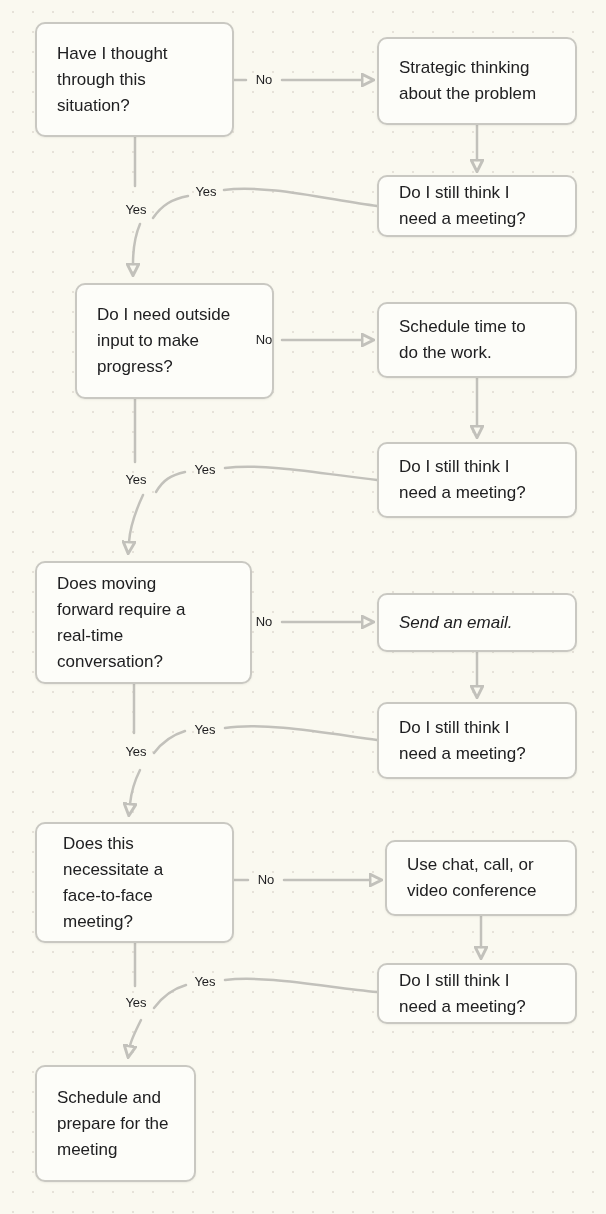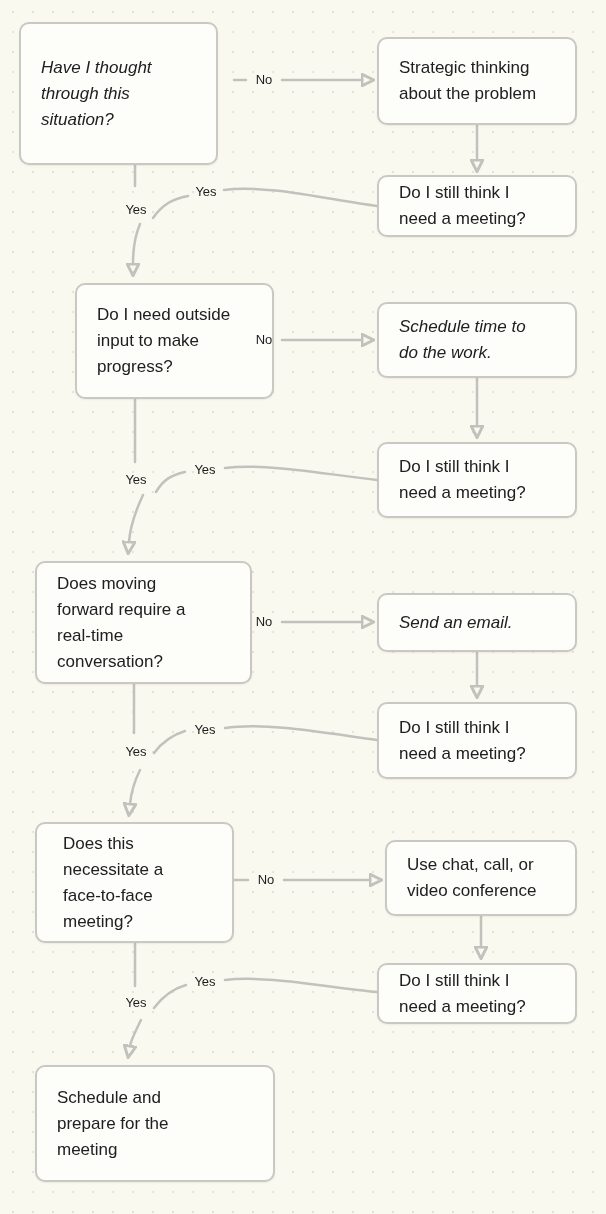--- a/index.html
+++ b/index.html
@@ -84,41 +84,41 @@
 
     <path d="M234,880 L248,880"></path>
     <path d="M284,880 L370,880" marker-end="url(#arrow)"></path>
     <path d="M481,916 L481,947" marker-end="url(#arrow)"></path>
     <path d="M135,943 L135,986"></path>
     <path d="M154,1008 C163,996 172,989 186,985"></path>
     <path d="M225,980 C265,975 325,987 377,992"></path>
     <path d="M141,1020 C135,1032 131,1040 130,1046" marker-end="url(#arrow)"></path>
   </svg>
 
-  <div class="node" style="left:19px; top:22px; width:199px; height:143px;font-style:italic;">Have I thought
+  <div class="node" style="left:35px; top:22px; width:199px; height:115px;">Have I thought
 through this
 situation?</div>
   <div class="node" style="left:35px; top:283px; width:199px; height:116px;margin-left:40px;">Do I need outside
 input to make
 progress?</div>
   <div class="node" style="left:35px; top:561px; width:217px; height:123px;">Does moving
 forward require a
 real-time
 conversation?</div>
   <div class="node" style="left:35px; top:822px; width:199px; height:121px;padding-left:26px;">Does this
 necessitate a
 face-to-face
 meeting?</div>
-  <div class="node" style="left:35px; top:1065px; width:240px; height:117px;">Schedule and
+  <div class="node" style="left:35px; top:1065px; width:161px; height:117px;">Schedule and
 prepare for the
 meeting</div>
 
   <div class="node" style="left:377px; top:37px; width:200px; height:88px;">Strategic thinking
 about the problem</div>
-  <div class="node" style="left:377px; top:302px; width:200px; height:76px;font-style:italic;">Schedule time to
+  <div class="node" style="left:377px; top:302px; width:200px; height:76px;">Schedule time to
 do the work.</div>
   <div class="node" style="left:377px; top:593px; width:200px; height:59px;font-style:italic;">Send an email.</div>
   <div class="node" style="left:385px; top:840px; width:192px; height:76px;">Use chat, call, or
 video conference</div>
 
   <div class="node" style="left:377px; top:175px; width:200px; height:62px;">Do I still think I
 need a meeting?</div>
   <div class="node" style="left:377px; top:442px; width:200px; height:76px;">Do I still think I
 need a meeting?</div>
   <div class="node" style="left:377px; top:702px; width:200px; height:77px;">Do I still think I

